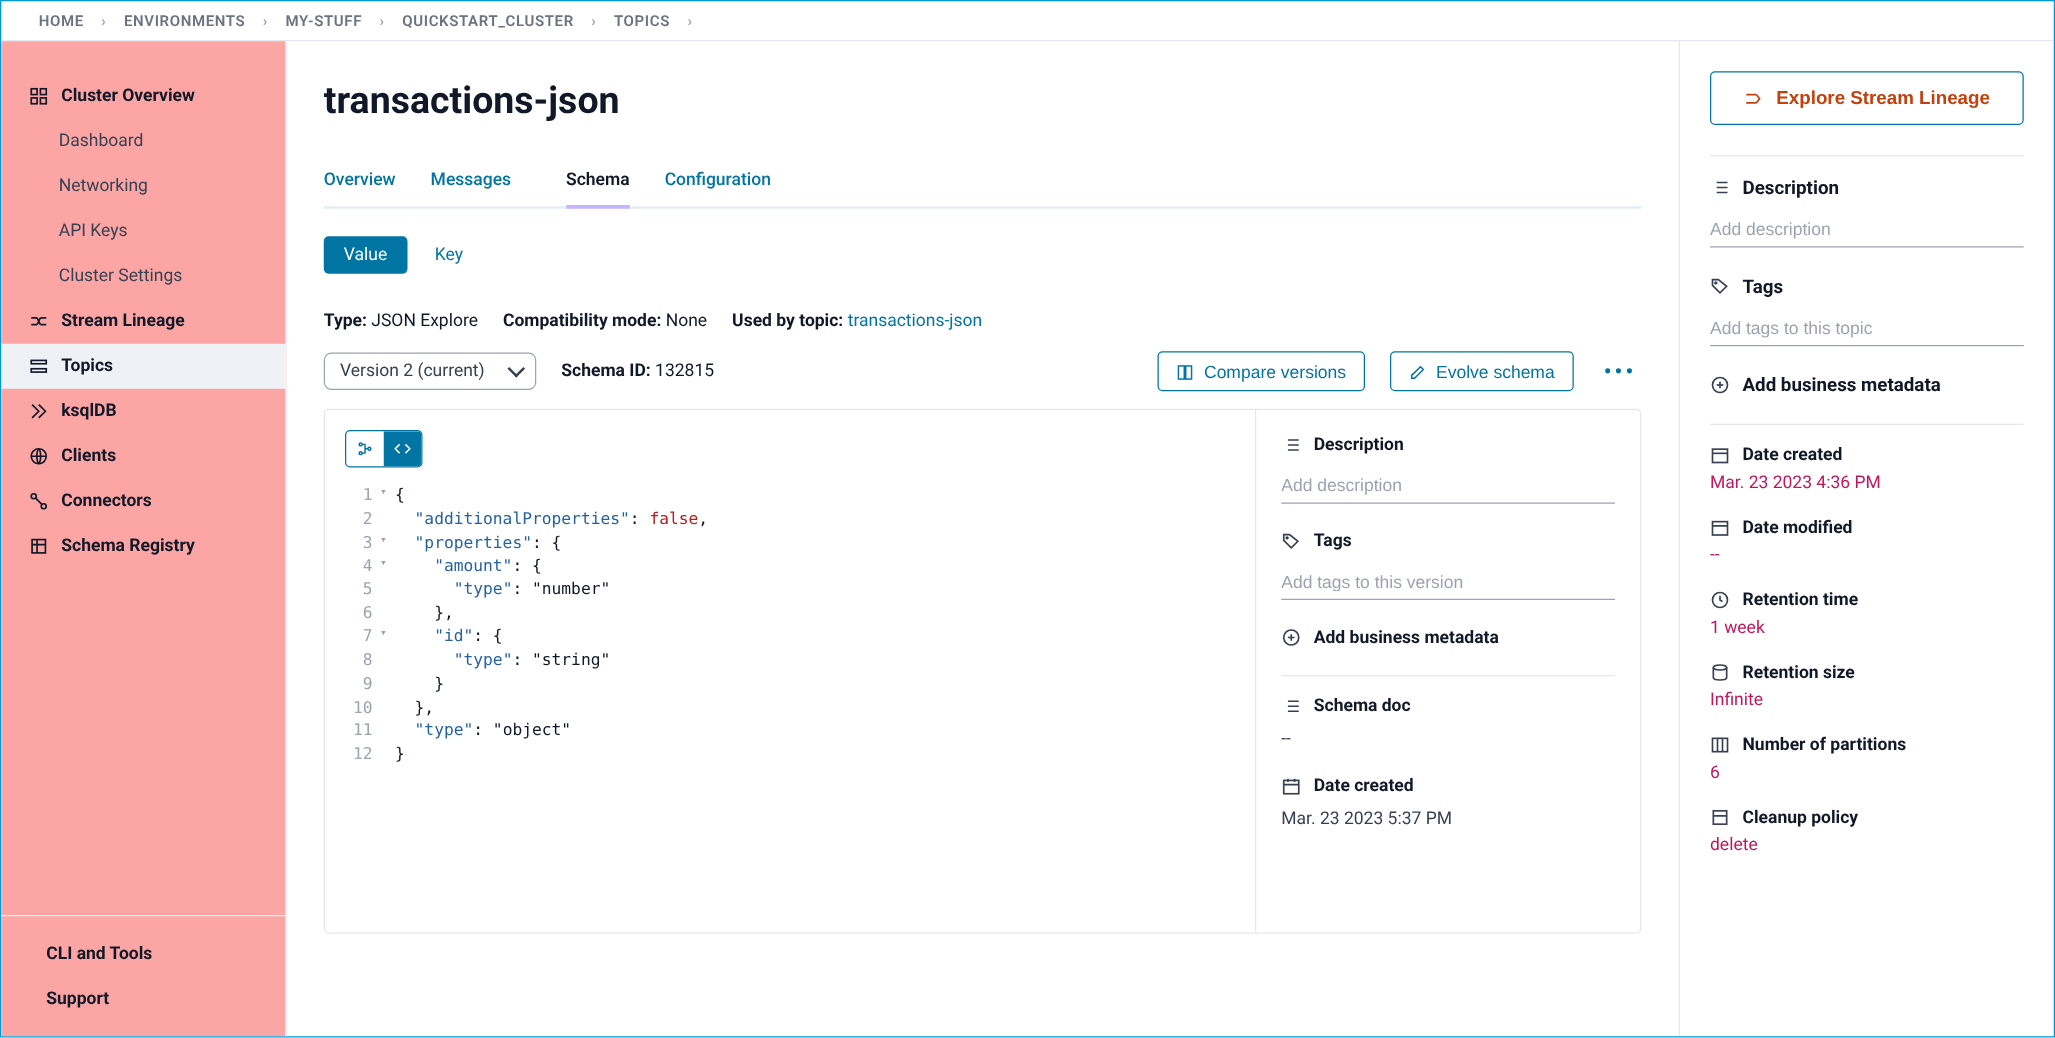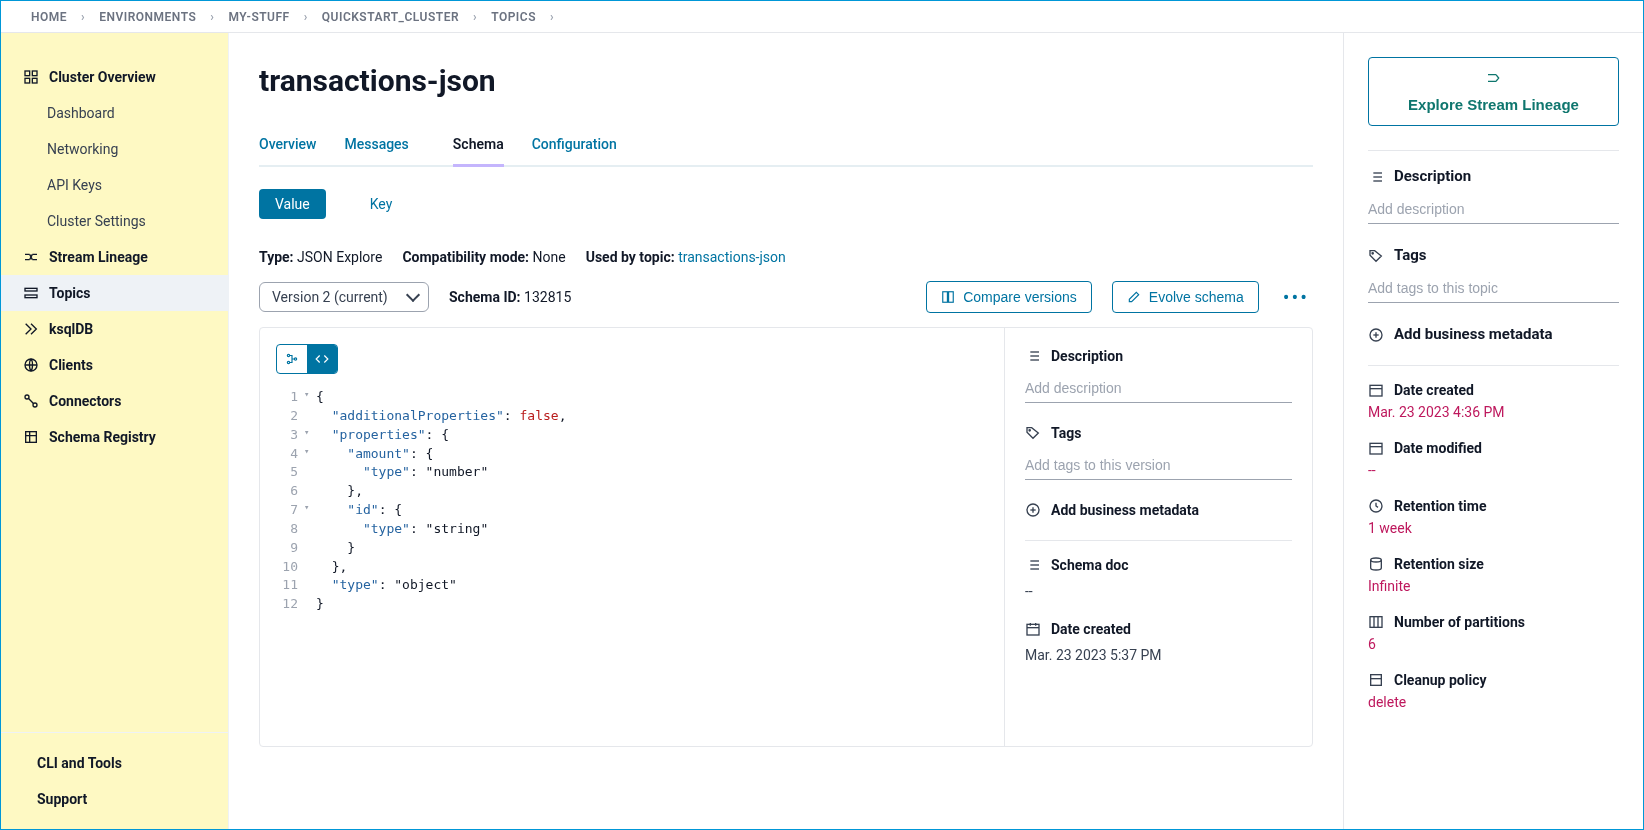--- a/index.html
+++ b/index.html
@@ -12,90 +12,90 @@
   .breadcrumb {
     height:32px; border-bottom:1px solid #e5e7eb; display:flex; align-items:center;
     padding:0 30px; gap:14px; font-size:12px; letter-spacing:.5px; color:#6b7280;
     font-weight:600; text-transform:uppercase;
   }
   .breadcrumb span[data-bind] { cursor:pointer; }
   .chev { color:#9ca3af; }
   
   .app { display:grid; grid-template-columns:228px 1fr 300px; height:calc(100% - 32px); }
   
-  .sidebar { background:#fef9c3; border-right:1px solid #eef2f6; display:flex; flex-direction:column;text-align:center; }
+  .sidebar { background:#fca5a5; border-right:1px solid #eef2f6; display:flex; flex-direction:column;text-align:center; }
   .sidebar-scroll { flex:1; overflow:auto; padding-top:26px; }
   .nav-item { display:flex; align-items:center; gap:10px; padding:10px 22px; cursor:pointer; color:#111827; }
   .nav-item.parent { font-weight:700; }
   .nav-item.child { padding-left:46px; font-weight:400; color:#374151; }
   .nav-item.active { background:#eef2f6; }
   .nav-icon { width:16px; height:16px; flex:none; color:#111827; }
   .sidebar-footer { border-top:1px solid #eef2f6; padding:12px 0; }
   .sidebar-footer .nav-item { font-weight:700; padding-left:36px; }
   
   .main { padding:30px 30px 0 30px; overflow:auto; }
   h1 { font-size:30px; font-weight:700; margin-bottom:30px; }
   .tabs { display:flex; gap:28px; border-bottom:2px solid #e5eef2; margin-bottom:22px; }
   .tab { padding:8px 0 12px; cursor:pointer; color:#0074a2; font-weight:500; }
   .tab.active { color:#111827; border-bottom:3px solid #c4b5fd; margin-bottom:-2px; font-weight:600;margin-left:16px; }
-  .pills { display:flex; gap:28px; margin-bottom:30px;text-align:right; }
+  .pills { display:flex; gap:6px; margin-bottom:30px;text-align:right; }
   .pill { padding:7px 16px; border-radius:4px; cursor:pointer; color:#0074a2; }
   .pill.active { background:#0074a2; color:#fff; }
   .meta-row { display:flex; gap:20px; flex-wrap:wrap; margin-bottom:16px; font-size:14px; }
   .meta-row b { font-weight:700; }
   .link { color:#0074a2; cursor:pointer; }
   .toolbar { display:flex; align-items:center; gap:20px; margin-bottom:14px; }
   .select {
     border:1px solid #9ca3af; border-radius:6px; padding:6px 34px 6px 12px; cursor:pointer;
     position:relative; background:#fff; min-width:170px; color:#374151;
   }
   .select::after {
     content:""; position:absolute; right:10px; top:50%; width:8px; height:8px;
     border-right:2px solid #374151; border-bottom:2px solid #374151;
     transform:translateY(-70%) rotate(45deg);
   }
   .spacer { flex:1; }
   .btn-outline {
     border:1px solid #0074a2; color:#0074a2; background:#fff; border-radius:4px;
-    padding:7px 14px; cursor:pointer; display:inline-flex; align-items:center; gap:8px; font-size:14px;
+    padding:7px 14px; cursor:pointer; display:inline-flex; align-items:flex-end; gap:8px; font-size:14px;
   }
   .dots { font-size:20px; color:#0074a2; cursor:pointer; letter-spacing:2px; padding:0 4px; }
   
   .schema-panel { border:1px solid #e5e7eb; border-radius:4px; display:grid; grid-template-columns:1fr 308px; min-height:420px; }
   .code-area { padding:16px; }
   .toggle { display:inline-flex; border:1px solid #0074a2; border-radius:4px; overflow:hidden; margin-bottom:14px; }
   .toggle > div { width:30px; height:28px; display:flex; align-items:center; justify-content:center; cursor:pointer; color:#0074a2; }
   .toggle > div.on { background:#0074a2; color:#fff; }
   .code {
     font-family:ui-monospace,Menlo,Consolas,monospace; font-size:13px; line-height:1.45;
     display:grid; grid-template-columns:28px 12px 1fr; white-space:pre;
   }
   .ln { text-align:right; color:#9ca3af; padding-right:6px; }
   .fold { color:#9ca3af; font-size:9px; }
   .k { color:#2563a0; }  
   .b { color:#b91c1c; }  
   .p { color:#111827; }  
   
   .schema-side { border-left:1px solid #e5e7eb; padding:20px; }
   .sec { margin-bottom:22px; }
-  .sec-h { display:flex; align-items:flex-end; gap:10px; font-weight:700; margin-bottom:10px; }
+  .sec-h { display:flex; align-items:center; gap:10px; font-weight:700; margin-bottom:10px; }
   .sec-icon { width:16px; height:16px; color:#374151; flex:none; }
   .underline-input {
     border:none; border-bottom:1px solid #9ca3af; width:100%; padding:6px 0;
     font-size:14px; color:#111827; outline:none; background:transparent;
   }
   .underline-input::placeholder { color:#9ca3af; }
   .muted { color:#374151; }
   hr.sep { border:none; border-top:1px solid #e5e7eb; margin:16px 0; }
   
   .rail { border-left:1px solid #e5e7eb; padding:24px; overflow:auto; }
   .btn-wide {
-    width:100%; border:1px solid #0074a2; color:#0f766e; background:#fff; border-radius:4px;
+    width:100%; border:1px solid #0074a2; color:#c2410c; background:#fff; border-radius:4px;
     padding:12px; cursor:pointer; display:flex; align-items:center; justify-content:center; gap:10px;
-    font-weight:600; font-size:15px; margin-bottom:24px;flex-direction:column;
+    font-weight:600; font-size:15px; margin-bottom:24px;
   }
   .rail .sec-h { font-size:15px; }
   .kv { margin-bottom:20px; }
   .kv .lbl { display:flex; align-items:center; gap:10px; font-weight:700; margin-bottom:6px; }
   .kv .val { color:#be185d; }
 </style>
 </head>
 <body>
 
 <div class="breadcrumb">

